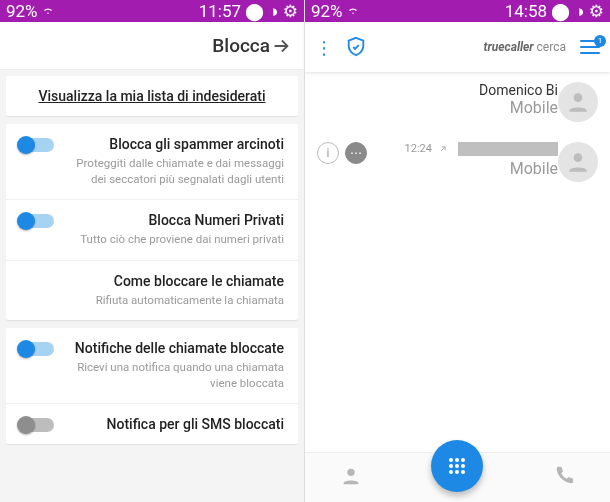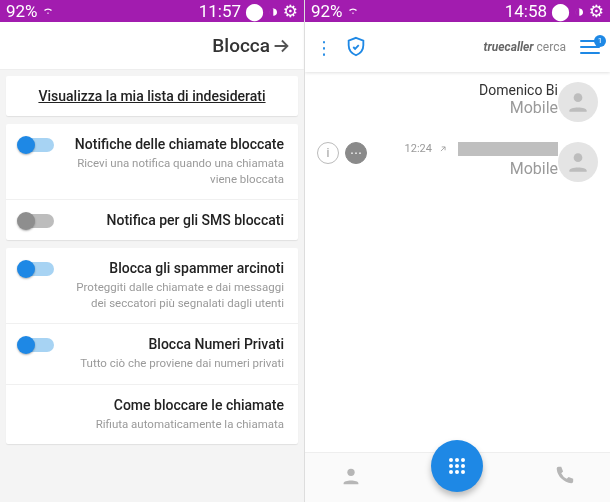--- a/index.html
+++ b/index.html
@@ -187,50 +187,50 @@
           <div class="txt">
               <div class="ttl">Visualizza la mia lista di indesiderati</div>
             </div>
         </div>
       </div>
 
       <div class="card">
         <div class="row">
           <div class="switch on"></div>
           <div class="txt">
+            <div class="ttl">Blocca gli spammer arcinoti</div>
+            <div class="sub">Proteggiti dalle chiamate e dai messaggi dei seccatori più segnalati dagli utenti</div>
+          </div>
+        </div>
+        <div class="row">
+          <div class="switch on"></div>
+          <div class="txt">
+            <div class="ttl">Blocca Numeri Privati</div>
+            <div class="sub">Tutto ciò che proviene dai numeri privati</div>
+          </div>
+        </div>
+        <div class="row">
+          <div class="txt">
+            <div class="ttl">Come bloccare le chiamate</div>
+            <div class="sub">Rifiuta automaticamente la chiamata</div>
+          </div>
+        </div>
+      </div>
+
+      <div class="card">
+        <div class="row">
+          <div class="switch on"></div>
+          <div class="txt">
             <div class="ttl">Notifiche delle chiamate bloccate</div>
             <div class="sub">Ricevi una notifica quando una chiamata viene bloccata</div>
           </div>
         </div>
         <div class="row">
           <div class="switch off"></div>
           <div class="txt">
             <div class="ttl">Notifica per gli SMS bloccati</div>
           </div>
         </div>
       </div>
-
-      <div class="card">
-        <div class="row">
-          <div class="switch on"></div>
-          <div class="txt">
-            <div class="ttl">Blocca gli spammer arcinoti</div>
-            <div class="sub">Proteggiti dalle chiamate e dai messaggi dei seccatori più segnalati dagli utenti</div>
-          </div>
-        </div>
-        <div class="row">
-          <div class="switch on"></div>
-          <div class="txt">
-            <div class="ttl">Blocca Numeri Privati</div>
-            <div class="sub">Tutto ciò che proviene dai numeri privati</div>
-          </div>
-        </div>
-        <div class="row">
-          <div class="txt">
-            <div class="ttl">Come bloccare le chiamate</div>
-            <div class="sub">Rifiuta automaticamente la chiamata</div>
-          </div>
-        </div>
-      </div>
     </div>
   </div>
 
 </div>
 
 </body></html>

